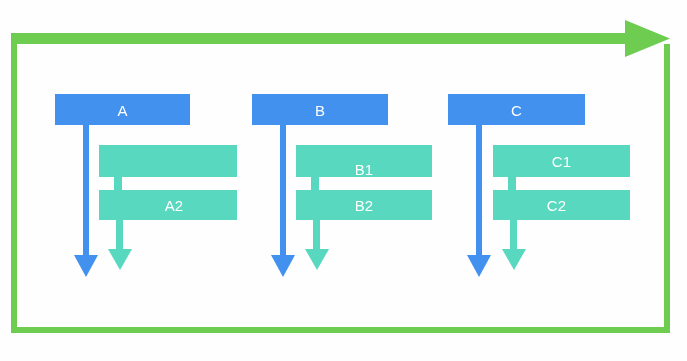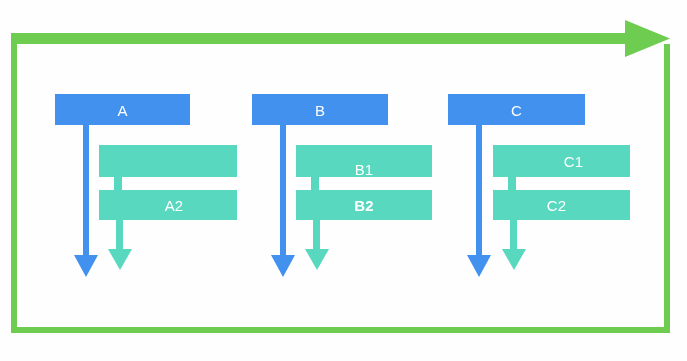--- a/index.html
+++ b/index.html
@@ -90,19 +90,19 @@
       <rect x="493" y="145" width="137" height="32" fill="#58d8be"></rect>
       <rect x="493" y="190" width="137" height="30" fill="#58d8be"></rect>
     </g>
   </svg>
 
   <div class="node-label" style="left:55px; top:103px; width:135px;">A</div>
   <div class="node-label" style="left:99px; top:198px; width:150px;">A2</div>
 
   <div class="node-label" style="left:252px; top:103px; width:136px;">B</div>
   <div class="node-label" style="left:296px; top:154px; width:136px;margin-top:8px;">B1</div>
-  <div class="node-label" style="left:296px; top:198px; width:136px;font-weight:bold;">B2</div>
+  <div class="node-label" style="left:296px; top:198px; width:136px;">B2</div>
 
   <div class="node-label" style="left:448px; top:103px; width:137px;">C</div>
-  <div class="node-label" style="left:493px; top:154px; width:137px;padding-left:12px;">C1</div>
+  <div class="node-label" style="left:493px; top:154px; width:137px;">C1</div>
   <div class="node-label" style="left:493px; top:198px; width:127px;">C2</div>
 
 </div>
 
 </body></html>

